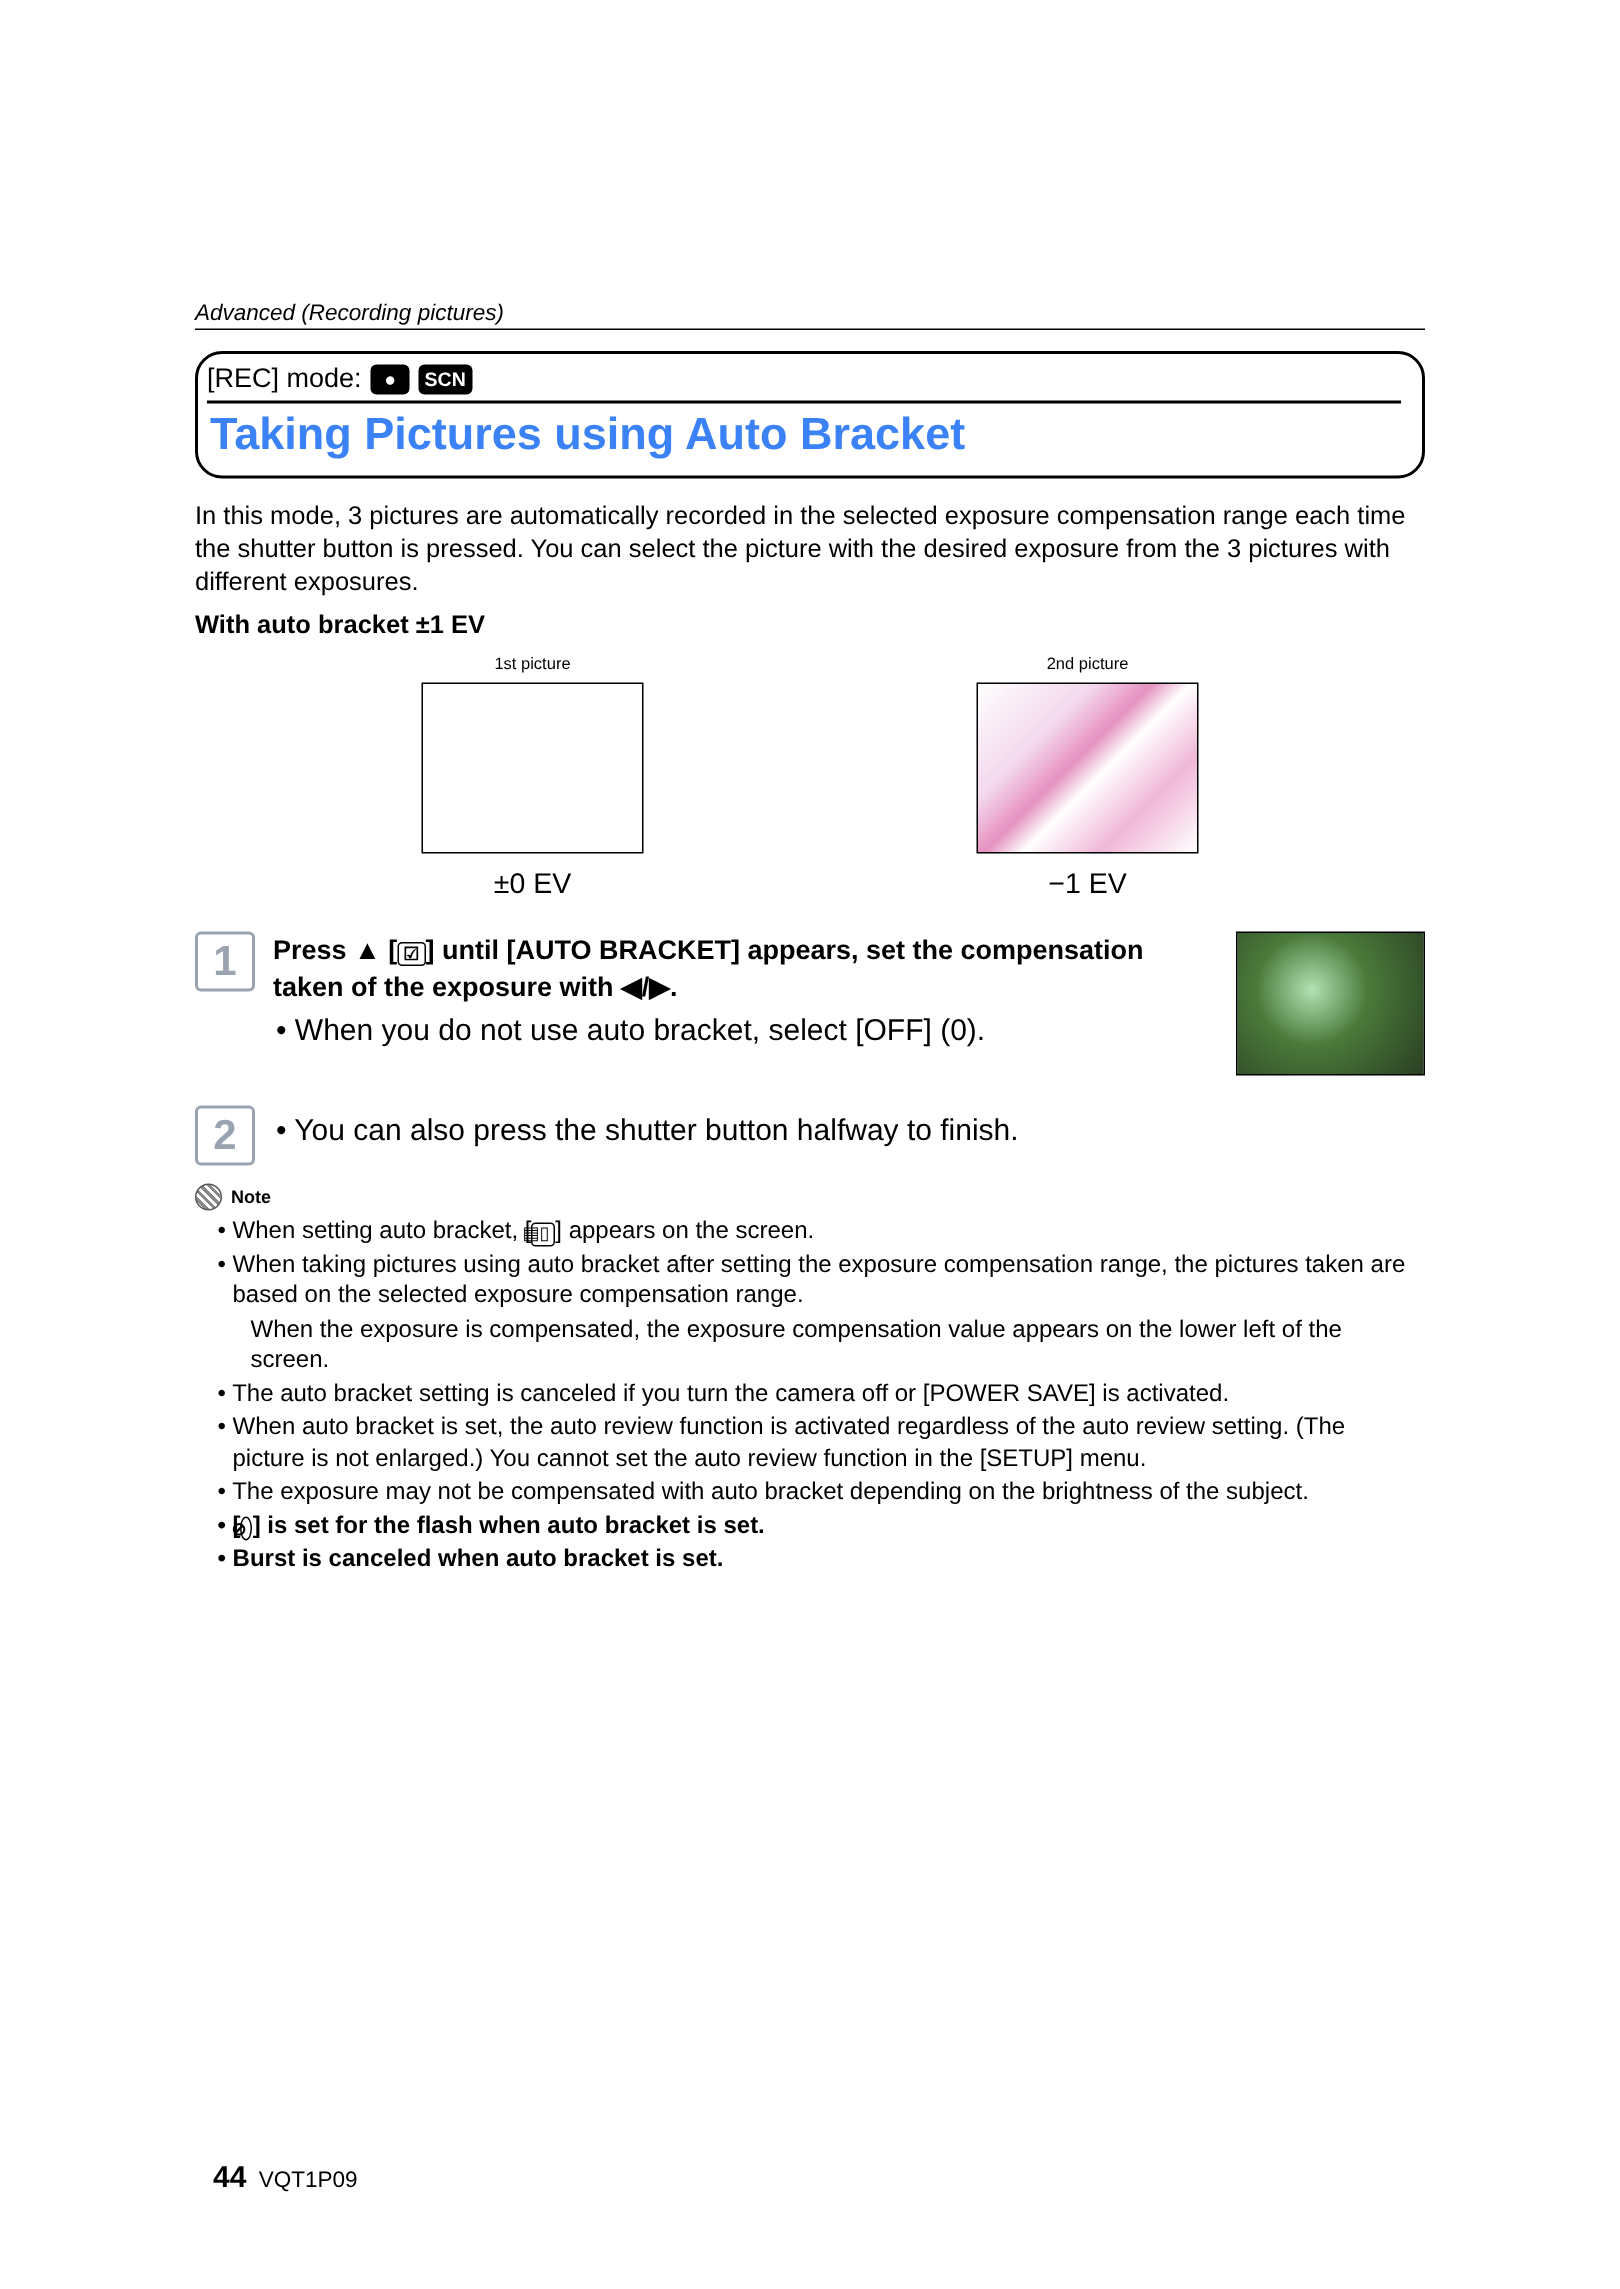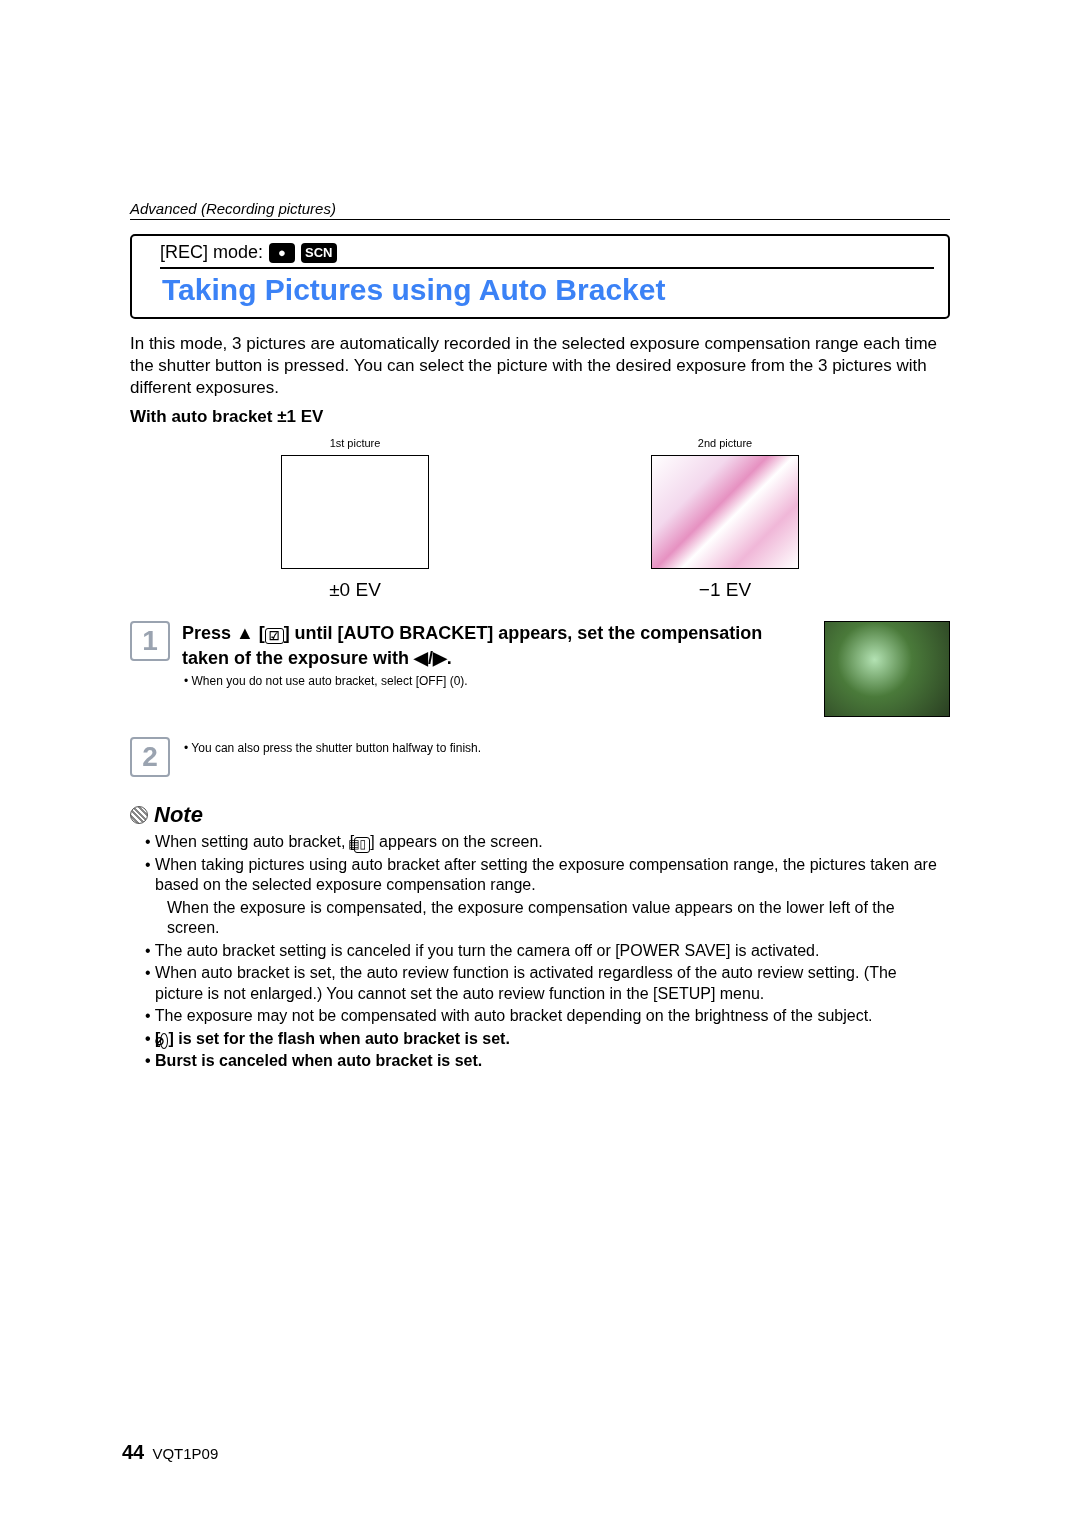--- a/index.html
+++ b/index.html
@@ -17,22 +17,22 @@
   }
   .header-small {
     font-style: italic;
     font-size: 15px;
     border-bottom: 1px solid #000;
     padding-bottom: 2px;
     margin-bottom: 14px;
   }
   .title-block {
     border: 2px solid #000;
-    border-radius: 5px;
-    padding: 6px 14px 10px 28px;
+    border-radius: 18px;
+    padding: 6px 14px 10px 6px;
     position: relative;
     margin-bottom: 14px;
   }
   .title-block hr {
     border: none;
     border-top: 2px solid #000;
     margin: 4px 0 4px 0;
   }
   .rec-mode-row {
     font-size: 18px;
@@ -118,43 +118,42 @@
   }
   .step-text {
     flex: 1;
   }
   .step-title {
     font-size: 18px;
     font-weight: bold;
     line-height: 1.35;
   }
   .bullet {
-    font-size: 12px;
+    font-size: 20px;
     line-height: 1.3;
     padding-left: 12px;
     text-indent: -10px;
     margin: 4px 0;
   }
   .screen-thumb {
     width: 124px;
     height: 94px;
     border: 1px solid #000;
     background: radial-gradient(circle at 40% 40%, #b3e2b3 0%, #4a7a3a 40%, #2a3f22 100%);
     float: right;
     margin-left: 12px;
   }
   .clear { clear: both; height: 10px; }
   .note-head {
     display: flex;
     align-items: center;
     gap: 6px;
     font-weight: bold;
-    font-size: 22px;
-    margin: 25px 0 4px 0;
-    font-style: italic;
+    font-size: 12px;
+    margin: 12px 0 4px 0;
   }
   .note-icon {
     width: 16px;
     height: 16px;
     border-radius: 50%;
     background: repeating-linear-gradient(45deg, #888 0 2px, #fff 2px 4px);
     border: 1px solid #555;
     flex: 0 0 auto;
   }
   .note-list .bullet {
@@ -162,21 +161,21 @@
     line-height: 1.28;
     margin: 2px 13px;
   }
   .note-list .bullet.sub {
     padding-left: 24px;
     text-indent: 0;
   }
   .footer {
     position: absolute;
     bottom: 62px;
-    left: 122px;
+    left: 142px;
     font-size: 15px;
   }
   .footer .pg {
     font-weight: bold;
     font-size: 20px;
     margin-right: 4px;
   }
   .bold { font-weight: bold; }
   .small-icon-box {
     display: inline-flex;

